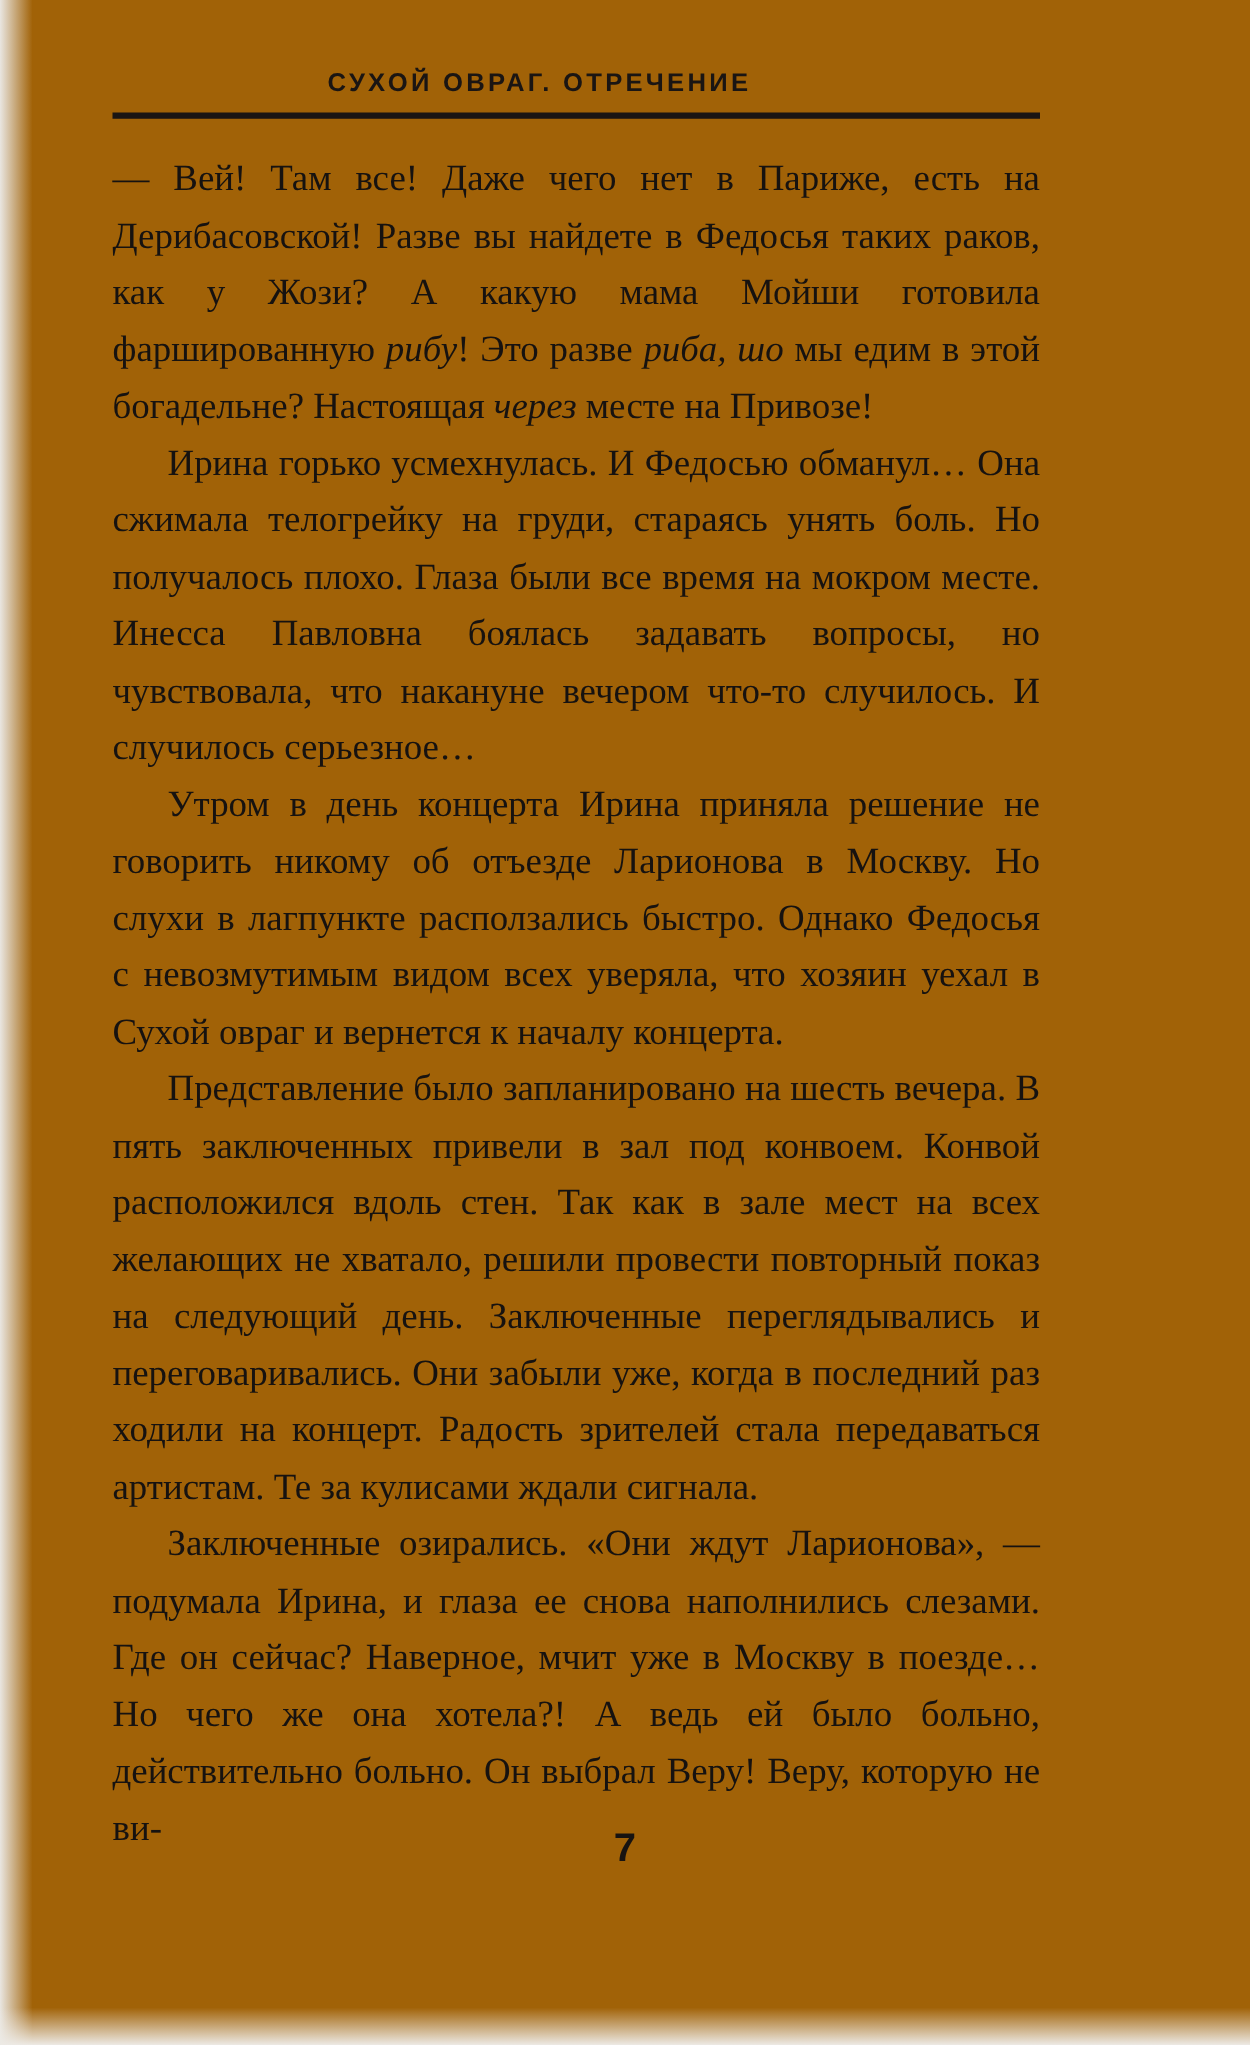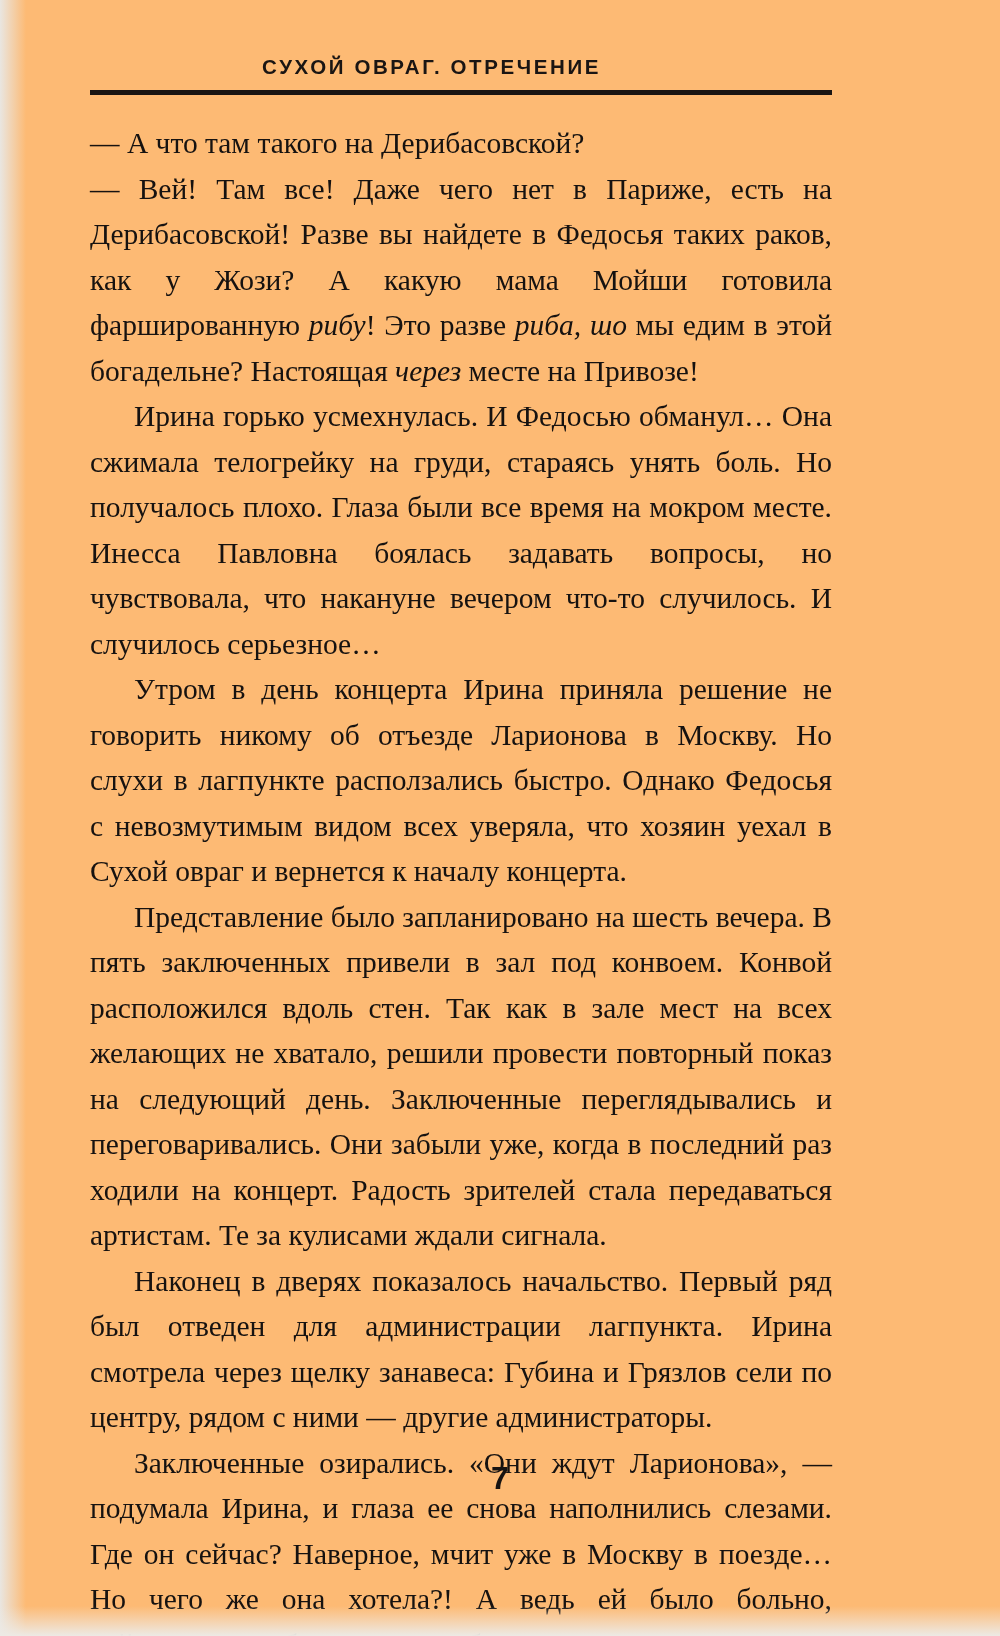--- a/index.html
+++ b/index.html
@@ -14,21 +14,21 @@
     font-family: "Liberation Serif", serif;
     color: #15110f;
     overflow: hidden;
   }
   .page {
     position: absolute;
     left: 0;
     top: 0;
     width: 1000px;
     height: 1636px;
-    background: #fdba74;
+    background: #a16207;
   }
   .page-inner {
     position: absolute;
     left: 90px;
     top: 55px;
     width: 742px;
   }
   .running-head {
     font-family: "Liberation Sans", sans-serif;
     font-size: 20.5px;
@@ -94,31 +94,29 @@
 
 <div class="page">
   <div class="page-inner">
 
     <div class="running-head">СУХОЙ ОВРАГ. ОТРЕЧЕНИЕ</div>
 
     <div class="head-rule"></div>
 
     <div class="body-text">
 
-      <p class="no-indent"><span>— А что там такого на Дерибасовской?</span></p>
 
       <p class="no-indent"><span>— Вей! Там все! Даже чего нет в Париже, есть на Дерибасовской! Разве вы найдете в Федосья таких раков, как у Жози? А какую мама Мойши готовила фаршированную </span><i>рибу</i><span>! Это разве </span><i>риба, шо</i><span> мы едим в этой богадельне? Настоящая </span><i>через</i><span> месте на Привозе!</span></p>
 
       <p><span>Ирина горько усмехнулась. И Федосью обманул… Она сжимала телогрейку на груди, стараясь унять боль. Но получалось плохо. Глаза были все время на мокром месте. Инесса Павловна боялась задавать вопросы, но чувствовала, что накануне вечером что-то случилось. И случилось серьезное…</span></p>
 
       <p><span>Утром в день концерта Ирина приняла решение не говорить никому об отъезде Ларионова в Москву. Но слухи в лагпункте расползались быстро. Однако Федосья с невозмутимым видом всех уверяла, что хозяин уехал в Сухой овраг и вернется к началу концерта.</span></p>
 
       <p><span>Представление было запланировано на шесть вечера. В пять заключенных привели в зал под конвоем. Конвой расположился вдоль стен. Так как в зале мест на всех желающих не хватало, решили провести повторный показ на следующий день. Заключенные переглядывались и переговаривались. Они забыли уже, когда в последний раз ходили на концерт. Радость зрителей стала передаваться артистам. Те за кулисами ждали сигнала.</span></p>
 
-      <p><span>Наконец в дверях показалось начальство. Первый ряд был отведен для администрации лагпункта. Ирина смотрела через щелку занавеса: Губина и Грязлов сели по центру, рядом с ними — другие администраторы.</span></p>
 
       <p><span>Заключенные озирались. «Они ждут Ларионова», — подумала Ирина, и глаза ее снова наполнились слезами. Где он сейчас? Наверное, мчит уже в Москву в поезде… Но чего же она хотела?! А ведь ей было больно, действительно больно. Он выбрал Веру! Веру, которую не ви-</span></p>
 
     </div>
   </div>
 
   <div class="folio">7</div>
 
   <div class="edge-shade-left"></div>
   <div class="edge-shade-bottom"></div>

